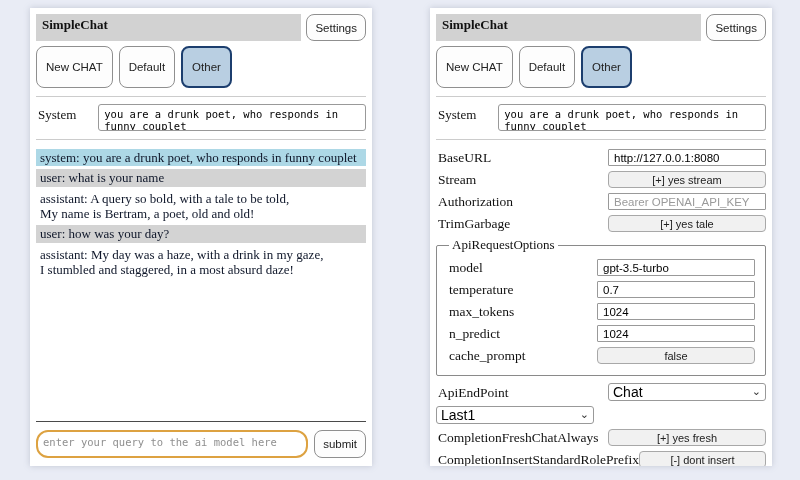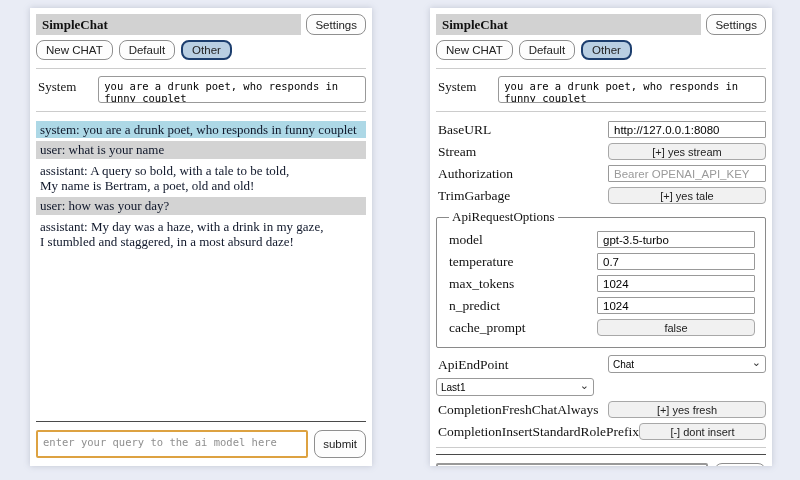--- a/index.html
+++ b/index.html
@@ -21,34 +21,34 @@
     flex-direction: column;
     overflow: hidden;
   }
   
   .titlebar { display: flex; gap: 5px; align-items: stretch; margin-bottom: 5px; }
   .title-bg {
     flex: 1;
     background: #d2d2d2;
     font-weight: bold;
     font-size: 13px;
-    padding: 3px 6px 2px 6px;
+    padding: 3px 6px 8px 6px;
     color: #111;
   }
   button {
     font-family: "Liberation Sans", sans-serif;
     font-size: 11.5px;
     background: #fdfdfd;
     border: 1px solid #8f8f8f;
     border-radius: 8px;
     padding: 2px 8px;
     color: #222;
   }
   .session-row { display: flex; gap: 6px; margin-bottom: 6px; }
-  .session-row button { padding: 2px 9px; }
+  .session-row button { padding: 13px 9px; }
   button.selected {
     background: #b9cfe2;
     border: 2px solid #1c3e6e;
   }
   hr.light { border: none; border-top: 1px solid #cccccc; margin: 2px 0 4px 0; }
   hr.dark  { border: none; border-top: 1px solid #4a4a4a; margin: 2px 0 6px 0; }
   
   .system-row { display: flex; gap: 22px; margin: 3px 0 6px 2px; font-size: 13px; }
   .system-row .syslabel { padding-top: 3px; color: #111; }
   textarea.system-in {
@@ -109,21 +109,21 @@
     padding: 0;
   }
   .select-wrap { position: relative; width: 100%; }
   .select-wrap select {
     width: 100%;
     height: 18px;
     border: 1px solid #999;
     border-radius: 3px;
     background: #fff;
     font-family: "Liberation Sans", sans-serif;
-    font-size: 10px;
+    font-size: 14px;
     padding: 0 16px 0 4px;
     appearance: none;
     -webkit-appearance: none;
     color: #000;
   }
   .select-wrap .chev {
     position: absolute;
     right: 5px; top: 0px;
     font-size: 11px;
     color: #333;
@@ -137,21 +137,21 @@
     padding: 1px 10px 6px 10px;
   }
   fieldset.api-opts legend { font-size: 13px; padding: 0 3px; margin-left: 2px; }
   
   .query-row { display: flex; gap: 6px; align-items: stretch; margin-top: 2px; }
   textarea.query-in {
     flex: 1;
     height: 28px;
     resize: none;
     border: 2px solid #999;
-    border-radius: 2px;
+    border-radius: 12px;
     font-family: "DejaVu Sans Mono", monospace;
     font-size: 10.5px;
     padding: 4px 5px;
     outline: none;
     overflow: hidden;
   }
   textarea.query-in::placeholder { color: #8f8f8f; }
   textarea.query-in.focused { border-color: #dda241; }
   .submit-btn { min-width: 44px; font-size: 11.5px; }
 </style>

